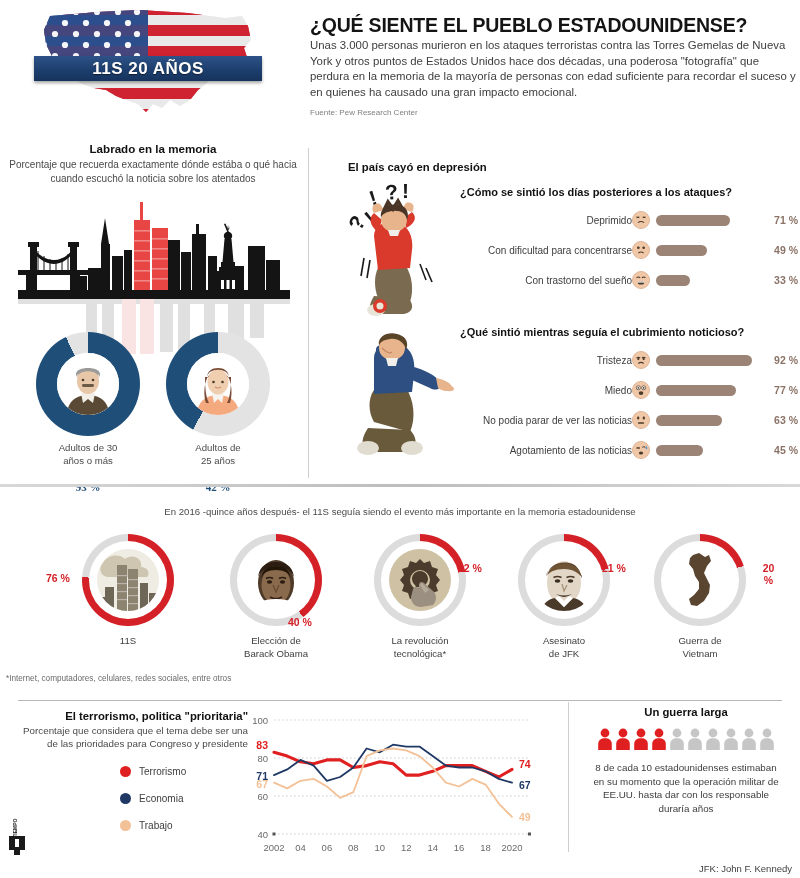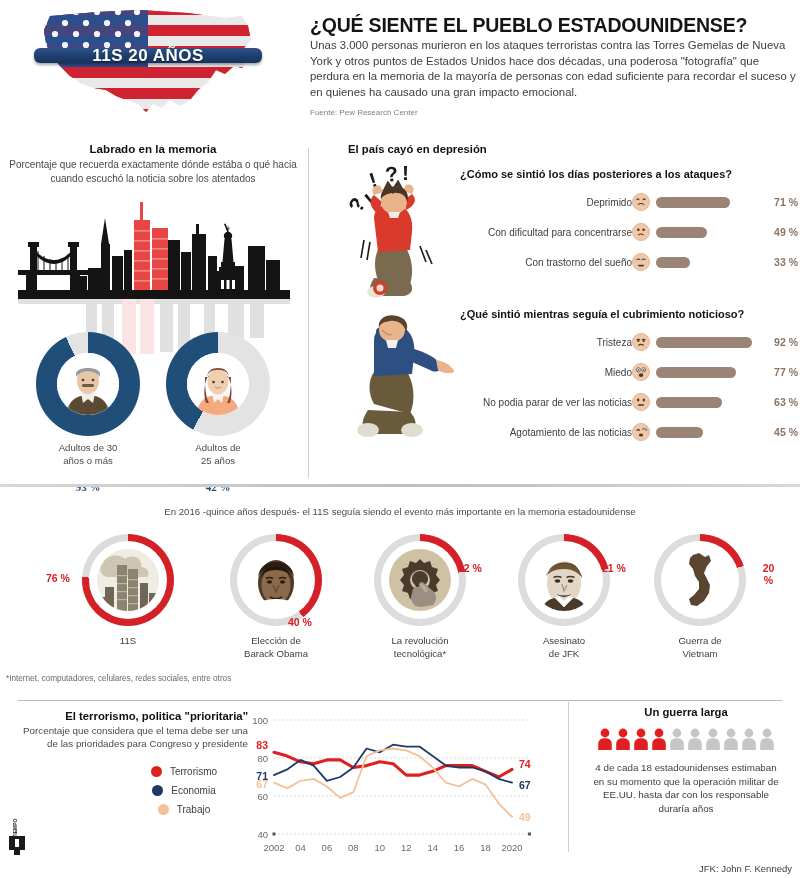--- a/index.html
+++ b/index.html
@@ -11,25 +11,24 @@
     color: #3a3a3a;
     overflow: hidden;
   }
   #page { position: relative; width: 800px; height: 878px; background:#fff; }
 
   
   .header { position:absolute; left:0; top:0; width:800px; height:136px; }
   .flag-wrap { position:absolute; left:20px; top:4px; width:255px; height:118px; }
   .flag-map { position:absolute; left:0; top:0; width:255px; height:118px; }
   .banner {
-    position:absolute; left:14px; top:44px; width:228px; height:15px;
+    position:absolute; left:14px; top:52px; width:228px; height:25px;
     background: linear-gradient(180deg,#2e5288 0%,#1d3f6e 55%,#16335c 100%);
     display:flex; align-items:center; justify-content:center;
     box-shadow: 0 2px 3px rgba(0,0,0,.35);
-    border-radius: 6px;
   }
   .banner-text {
     color:#fff; font-weight:bold; font-size:17px; letter-spacing:.5px;
     text-shadow: 0 1px 1px rgba(0,0,0,.5);
   }
   .head-title {
     position:absolute; left:310px; top:14px; width:480px;
     font-size:19.5px; font-weight:bold; color:#141414; letter-spacing:-0.2px;
   }
   .head-body {
@@ -61,21 +60,21 @@
   }
   .donut-hole {
     position:absolute; left:50%; top:50%; transform:translate(-50%,-50%);
     width:62px; height:62px; border-radius:50%; background:#fff;
     overflow:hidden; display:flex; align-items:flex-end; justify-content:center;
   }
   .d-label { font-size:9.6px; line-height:12.5px; color:#4a4a4a; margin-top:6px; }
   .d-pct { font-size:11px; font-weight:bold; color:#1f4e79; margin-top:14px;font-family:Liberation Serif, serif; }
 
   
-  .dep { position:absolute; left:318px; top:140px; width:482px; height:340px; }
+  .dep { position:absolute; left:318px; top:158px; width:482px; height:340px; }
   .dep-title { position:absolute; left:30px; top:3px; font-size:11.3px; font-weight:bold; color:#111; }
   .q-title { font-size:11px; font-weight:bold; color:#111; }
   .bars { margin-top:7px; }
   .bar-row { display:flex; align-items:center; height:30px; }
   .bar-label { width:172px; text-align:right; font-size:10px; color:#3d3d3d; }
   .emo { width:18px; height:18px; border-radius:50%; flex:0 0 18px; position:relative;
          background:#f0c8a8; border:1px solid #e0b596; }
   .bar-track { flex:1 1 auto; height:30px; display:flex; align-items:center; padding-left:6px; }
   .bar-fill { height:11px; border-radius:6px; background:#9b8375; }
   .bar-val { width:38px; text-align:right; font-size:10.5px; font-weight:bold; color:#8b7366; }
@@ -96,22 +95,22 @@
   }
   .ev-pct { position:absolute; font-size:10.5px; font-weight:bold; color:#d42027; }
   .ev-cap { font-size:9.6px; line-height:12.5px; color:#3d3d3d; margin-top:9px; }
   .foot-note { position:absolute; left:6px; top:182px; font-size:8.2px; color:#6a6a6a; }
 
   
   .bottom { position:absolute; left:0; top:702px; width:800px; height:176px; }
   .lc-title { font-size:11.3px; font-weight:bold; color:#111; text-align:right; }
   .lc-sub { font-size:9.8px; line-height:13px; color:#4a4a4a; text-align:right; margin-top:2px; }
   .legend { margin-top:12px; }
-  .leg-row { display:flex; align-items:center; justify-content:center;
-             padding-left:108px; height:19px; }
+  .leg-row { display:flex; align-items:center; justify-content:flex-start;
+             padding-left:108px; height:19px;margin-top:8px; }
   .leg-dot { width:11px; height:11px; border-radius:50%; margin-right:8px; flex:0 0 11px; }
   .leg-txt { font-size:10px; color:#3d3d3d; }
 
   .war-title { text-align:center; font-size:11.3px; font-weight:bold; color:#111; }
   .people { display:flex; justify-content:center; gap:2px; margin-top:10px; }
   .war-txt { font-size:9.8px; line-height:13.5px; color:#3d3d3d; text-align:center; margin-top:11px; padding:0 10px; }
   .jfk-note { position:absolute; right:8px; bottom:4px; font-size:9.5px; color:#3d3d3d; }
 
   .logo { position:absolute; left:6px; bottom:20px; width:22px; height:46px; }
   svg { display:block; }
@@ -793,21 +792,21 @@
           </svg>
           <svg viewBox="0 0 16 22" width="16" height="22">
             <circle cx="8" cy="5" r="4.4" fill="#c6c6c6"></circle>
             <path d="M1.2,22 L1.2,16 C1.2,12 4,10.2 8,10.2 C12,10.2 14.8,12 14.8,16 L14.8,22 Z" fill="#c6c6c6"></path>
           </svg>
           <svg viewBox="0 0 16 22" width="16" height="22">
             <circle cx="8" cy="5" r="4.4" fill="#c6c6c6"></circle>
             <path d="M1.2,22 L1.2,16 C1.2,12 4,10.2 8,10.2 C12,10.2 14.8,12 14.8,16 L14.8,22 Z" fill="#c6c6c6"></path>
           </svg>
         </div>
-      <div class="war-txt">4 de cada 18 estadounidenses estimaban en su momento que la operación militar de EE.UU. hasta dar con los responsable duraría años</div>
+      <div class="war-txt">8 de cada 10 estadounidenses estimaban en su momento que la operación militar de EE.UU. hasta dar con los responsable duraría años</div>
     </div>
 
     <div class="jfk-note">JFK: John F. Kennedy</div>
   </div>
 
   <svg class="logo" viewBox="0 0 22 46">
     <g fill="#1a1a1a">
       <text x="11" y="20" font-size="5" font-family="Liberation Sans, sans-serif" font-weight="bold" text-anchor="middle" transform="rotate(-90 11 20)">EL TIEMPO</text>
       <rect x="3" y="24" width="16" height="14"></rect>
       <rect x="8" y="38" width="6" height="5"></rect>

